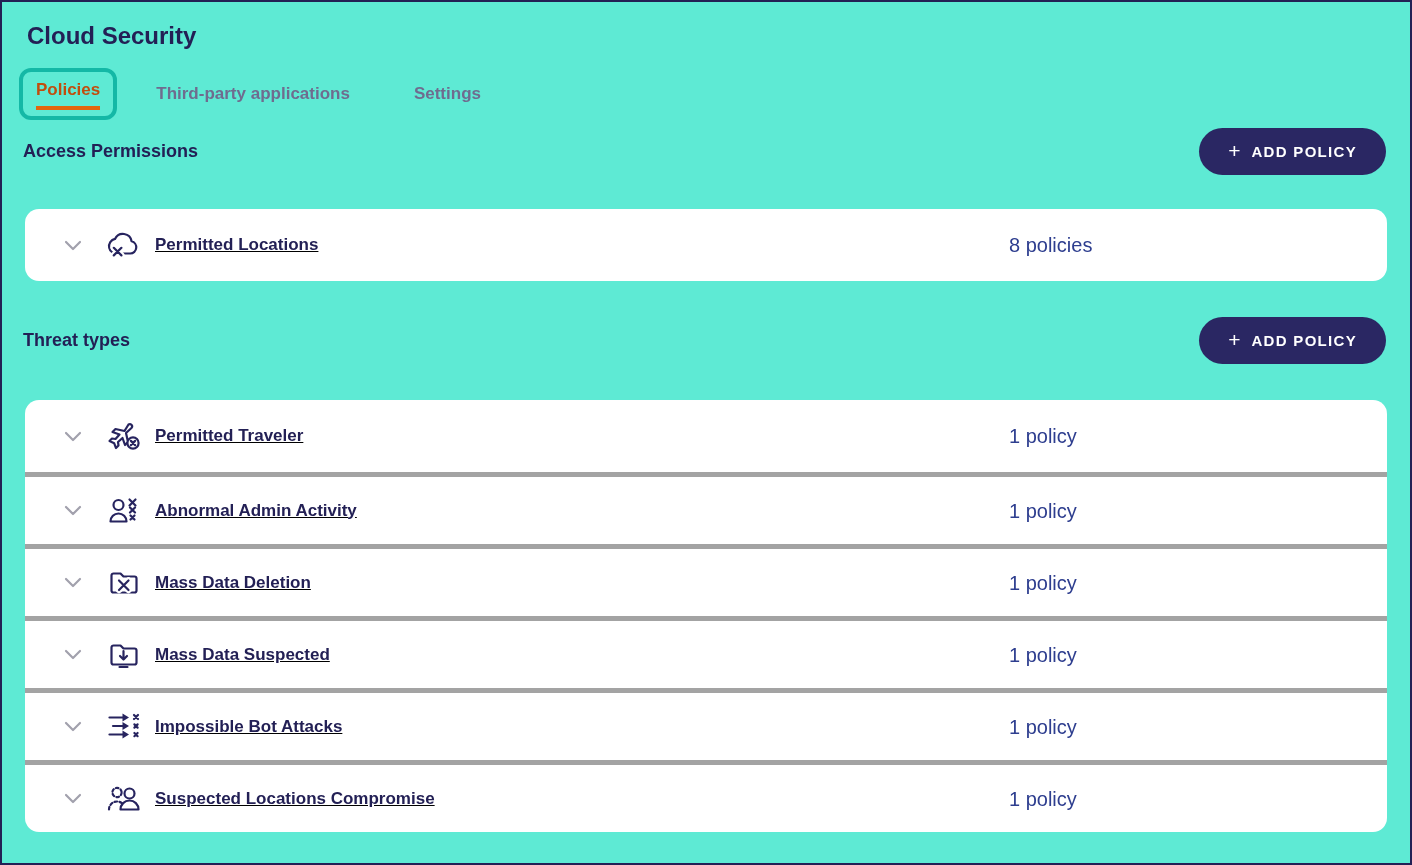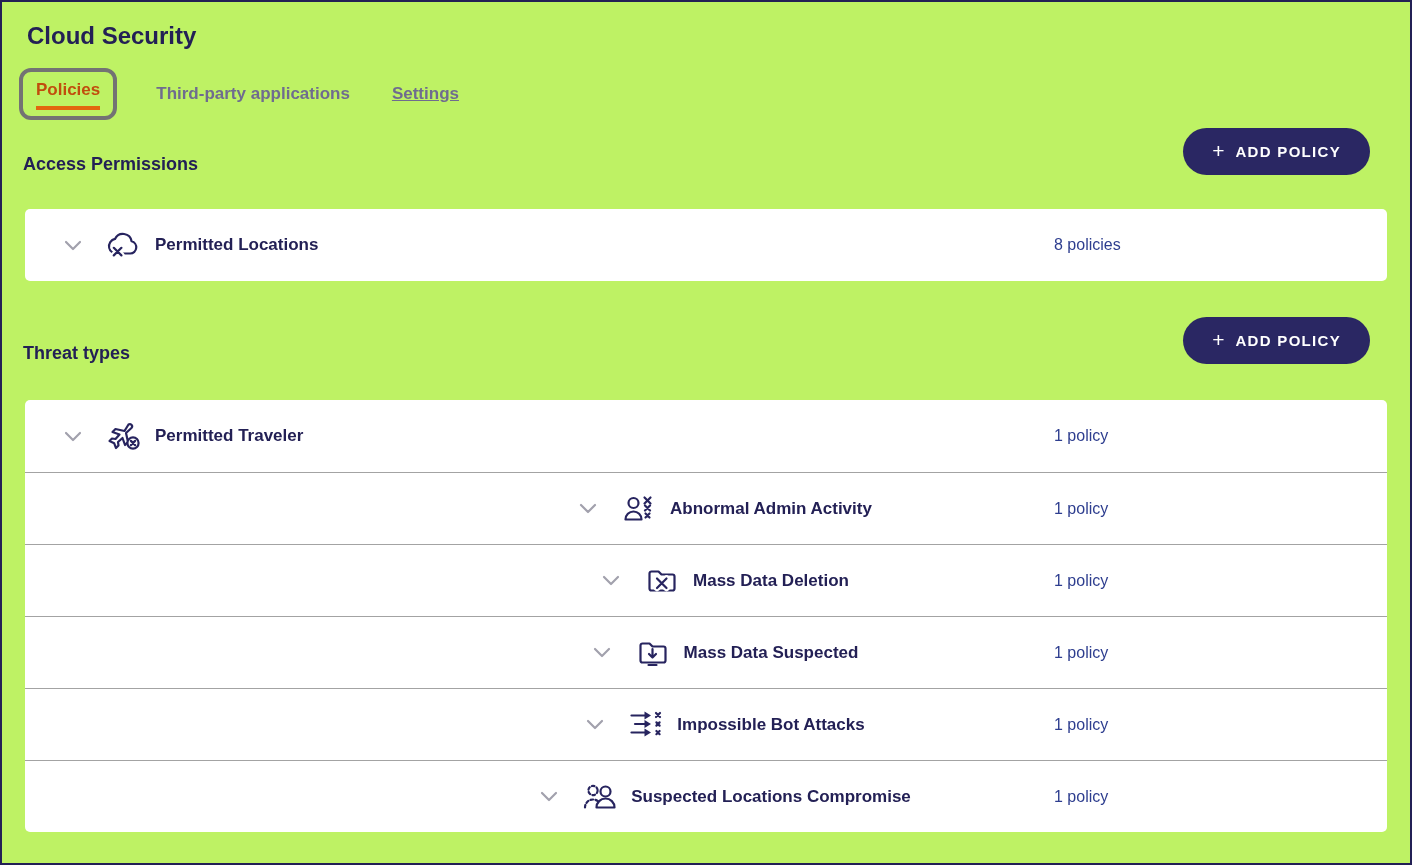--- a/index.html
+++ b/index.html
@@ -2,83 +2,84 @@
 <html><head>
 <meta charset="utf-8">
 <style>
   * { box-sizing: border-box; }
   html,body { margin:0; padding:0; background:#efeef3; }
   body { font-family:"Liberation Sans","DejaVu Sans",sans-serif; }
 
   .screen {
     width:1412px; height:865px;
     border:2px solid #232055;
-    background:#bef264;
+    background:#5eead4;
     position:relative; overflow:hidden;
   }
 
   .page-title {
     margin:20px 0 0 25px;
     font-size:24px; font-weight:700;
     color:#232055; line-height:28px;
   }
 
   
   .tabs { display:flex; align-items:center; margin:18px 0 0 17px; height:52px; }
   .tab-highlight {
     display:inline-flex; align-items:center;
-    border:4px solid #737373; border-radius:12px;
+    border:4px solid #14b8a6; border-radius:12px;
     padding:8px 13px 6px 13px; background:transparent;
   }
   .tab { font-size:17px; font-weight:600; color:#6f6c8f; cursor:pointer; background:none; border:none; font-family:inherit; padding:0; }
   .tab.active {
     color:#c14d0d; font-weight:700;
     padding-bottom:6px; border-bottom:4px solid #e2660e;
   }
   .tab.t2 { margin-left:39px; }
-  .tab.t3 { margin-left:42px;text-decoration:underline; }
+  .tab.t3 { margin-left:64px; }
 
   
   .section-header {
-    display:flex; justify-content:space-between; align-items:flex-end;
-    padding:0 40px 0 21px;
+    display:flex; justify-content:space-between; align-items:center;
+    padding:0 24px 0 21px;
   }
   .section-header.first { margin-top:8px; }
   .section-header.second { margin-top:36px; }
   .sh-text h2 { margin:0; font-size:18px; font-weight:700; color:#232055; line-height:21px; }
   .sh-text p  { margin:7px 0 0 0; font-size:16px; color:#6f6c8f; line-height:19px; }
 
   .add-policy {
     display:flex; align-items:center; gap:11px;
     height:47px; padding:0 29px;
     border:none; border-radius:24px;
     background:#2a2763; color:#ffffff;
     font-family:inherit; font-size:15px; font-weight:700;
     letter-spacing:1.3px; cursor:pointer; flex:0 0 auto;
   }
   .add-policy .plus { font-size:21px; font-weight:400; letter-spacing:0; line-height:1; position:relative; top:-1px; }
 
   
   .card {
     margin:34px 23px 0 23px;
-    background:#ffffff; border-radius:5px;
+    background:#ffffff; border-radius:14px;
     overflow:hidden;
+    text-decoration:underline;
   }
   .card.threats { margin-top:36px; }
   .row {
     position:relative; display:flex; align-items:center;
     height:72px; cursor:pointer;
   }
-  .row + .row { border-top:1px solid #a3a3a3;justify-content:center; }
+  .row + .row { border-top:5px solid #a3a3a3; }
   .chevron { margin-left:39px; display:flex; flex:0 0 auto; }
   .row-icon { margin-left:24px; width:38px; display:flex; justify-content:center; flex:0 0 auto; }
   .row-label { margin-left:11px; font-size:17px; font-weight:700; color:#232055; }
   .row-count {
     position:absolute; left:984px; top:50%; transform:translateY(-50%);
-    font-size:16px; color:#2e3e8f;margin-left:45px;
+    font-size:20px; color:#2e3e8f;
   }
 
   svg .ic { stroke:#27245f; stroke-width:2.2; fill:none; stroke-linecap:round; stroke-linejoin:round; }
   svg .halo { stroke:#ffffff; stroke-width:6.5; fill:none; stroke-linecap:round; }
   svg .fillnavy { fill:#27245f; stroke:none; }
 </style>
 </head>
 <body>
 
 <div class="screen">

